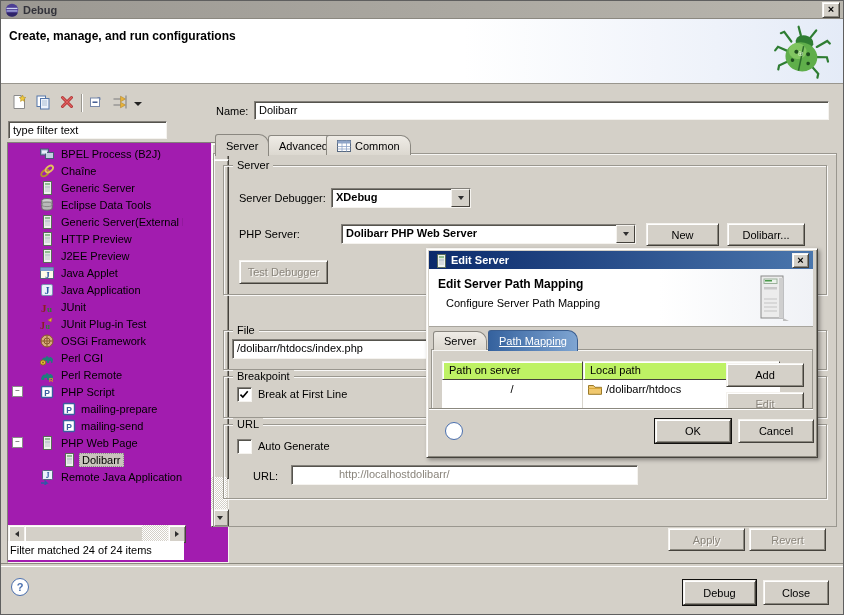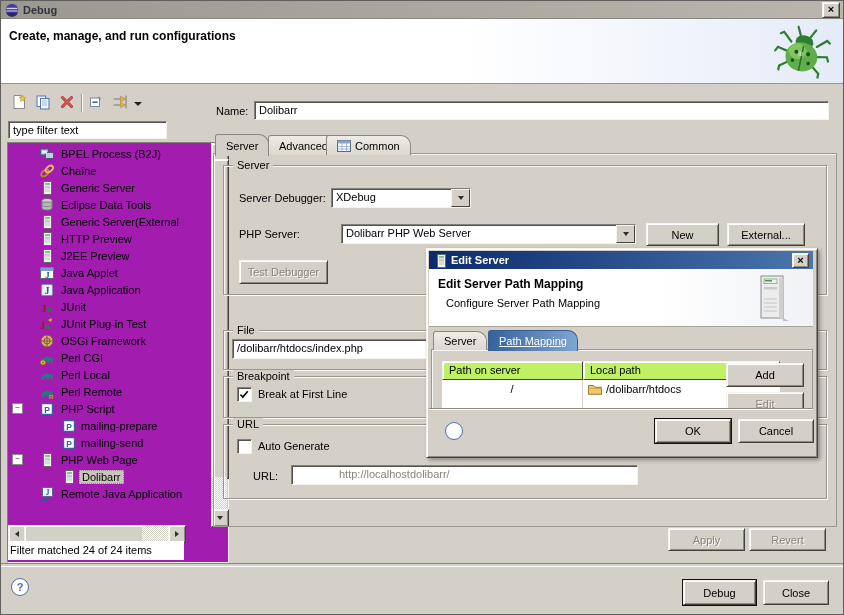--- a/index.html
+++ b/index.html
@@ -42,21 +42,21 @@
   .arr.up{border-bottom:4px solid #2f2f2f;margin-top:-3px;}
   .arr.down{border-top:4px solid #2f2f2f;margin-bottom:-3px;}
   .arr.left{border-right:4px solid #2f2f2f;margin-left:-3px;}
   .arr.right{border-left:4px solid #2f2f2f;margin-right:-3px;}
   #treestatus{position:absolute;left:0;top:398px;width:176px;height:19px;background:#fff;padding:3px 0 0 2px;box-sizing:border-box;}
   
   .tab{position:absolute;height:19px;border:1px solid #8a8780;border-bottom:none;border-radius:3px 10px 0 0;background:linear-gradient(#efece6,#dcd8d0);display:flex;align-items:center;padding:0 10px;z-index:1;}
   .tab.active{background:#d4d0c8;height:21px;z-index:3;}
   .tabpane{border:1px solid #9a978f;box-shadow:inset 1px 1px 0 rgba(255,255,255,.8);z-index:0;}
   
-  .combo{display:flex;background:#fff;border:1px solid;border-color:#83807a #f5f3ef #f5f3ef #83807a;box-shadow:inset 1px 1px 0 #55534d;box-sizing:border-box;}
+  .combo{display:flex;background:#fff;border:1px solid;border-color:#83807a #f5f3ef #f5f3ef #83807a;box-shadow:inset 1px 1px 0 #55534d;box-sizing:border-box;font-weight:bold;}
   .combo .cval{flex:1;padding:2px 4px;overflow:hidden;white-space:nowrap;}
   .combo .cbtn{width:17px;background:#d4d0c8;border:1px solid;border-color:#f5f3ef #45423c #45423c #f5f3ef;display:flex;align-items:center;justify-content:center;}
   .field{background:#fff;border:1px solid;border-color:#83807a #f5f3ef #f5f3ef #83807a;box-shadow:inset 1px 1px 0 #55534d;padding:2px 4px;box-sizing:border-box;white-space:nowrap;overflow:hidden;}
   .field.disabled{color:#8a857c;padding-left:47px;}
   
   #editdlg{left:425px;top:247px;width:390px;height:208px;background:#d4d0c8;border:1px solid;border-color:#f5f3ef #45423c #45423c #f5f3ef;box-shadow:inset 1px 1px 0 #fff,inset -1px -1px 0 #8b887f,2px 2px 4px rgba(0,0,0,.35);z-index:10;}
   #edltitle{left:2px;top:2px;width:384px;height:18px;background:linear-gradient(to right,#0b2a6b,#4a76ad);display:flex;align-items:center;padding:0 4px;box-sizing:border-box;}
   #edltitle .t{color:#fff;font-weight:bold;margin-left:5px;}
   #edlhead{left:2px;top:20px;width:384px;height:57px;background:linear-gradient(to right,#ffffff 60%,#f0f2f6);border-bottom:1px solid #a8a59d;}
   #edlhead .h{margin:8px 0 0 9px;font-size:12px;font-weight:bold;}
@@ -262,26 +262,20 @@
           <span class="ticon"><svg width="16" height="16" viewBox="0 0 16 16" xmlns="http://www.w3.org/2000/svg">
               <path d="M2 12 C3 8 5 6.5 6.3 8 C7 5.8 9 5.8 10 8 C11 6 13 7 14 9.5 L13.3 13 L12.2 13 L12 11 L10.2 11 L10 13 L8.2 13 L8 11 L5.4 11 L5.2 13 L3.2 13 Z" fill="#1f7d7d"></path>
               <circle cx="4" cy="12.5" r="2.6" fill="#e8c23a" stroke="#8a6a1d"></circle>
               <circle cx="4" cy="12.5" r="1" fill="#8a6a1d"></circle>
             </svg></span>
           <span class="tlabel">Perl CGI</span>
         </div>
         <div class="trow">
           <span class="ticon"><svg width="16" height="16" viewBox="0 0 16 16" xmlns="http://www.w3.org/2000/svg">
               <path d="M2 12 C3 8 5 6.5 6.3 8 C7 5.8 9 5.8 10 8 C11 6 13 7 14 9.5 L13.3 13 L12.2 13 L12 11 L10.2 11 L10 13 L8.2 13 L8 11 L5.4 11 L5.2 13 L3.2 13 Z" fill="#1f7d7d"></path>
-            </svg></span>
-          <span class="tlabel">Perl Local</span>
-        </div>
-        <div class="trow">
-          <span class="ticon"><svg width="16" height="16" viewBox="0 0 16 16" xmlns="http://www.w3.org/2000/svg">
-              <path d="M2 12 C3 8 5 6.5 6.3 8 C7 5.8 9 5.8 10 8 C11 6 13 7 14 9.5 L13.3 13 L12.2 13 L12 11 L10.2 11 L10 13 L8.2 13 L8 11 L5.4 11 L5.2 13 L3.2 13 Z" fill="#1f7d7d"></path>
               <text x="10" y="15" font-size="6" font-weight="bold" fill="#d8a020">R</text>
             </svg></span>
           <span class="tlabel">Perl Remote</span>
         </div>
         <div class="trow">
           <span class="expander">−</span>
           <span class="ticon"><svg width="16" height="16" viewBox="0 0 16 16" xmlns="http://www.w3.org/2000/svg">
               <rect x="2.5" y="2.5" width="11" height="11" rx="1" fill="#fff" stroke="#3b5fa0" stroke-width="1.4"></rect>
               <text x="8" y="11.8" font-size="8.5" font-weight="bold" fill="#3b5fa0" text-anchor="middle">P</text>
             </svg></span>
@@ -387,21 +381,21 @@
   <div class="abs combo" style="left:340px;top:223px;width:295px;height:20px;">
     <span class="cval">Dolibarr PHP Web Server</span>
     <span class="cbtn">
         <span class="arr down"></span>
       </span>
   </div>
   <div class="abs btn raised" style="left:645px;top:222px;width:71px;height:21px;">
       <span>New</span>
     </div>
   <div class="abs btn raised" style="left:726px;top:222px;width:76px;height:21px;">
-      <span>External...</span>
+      <span>Dolibarr...</span>
     </div>
   <div class="abs btn raised disabled" style="left:238px;top:259px;width:87px;height:22px;">
       <span>Test Debugger</span>
     </div>
 
   <div class="abs groupbox" style="left:222px;top:329px;width:602px;height:38px;">
     <span class="glabel">File</span>
   </div>
   <div class="abs field" style="left:231px;top:338px;width:584px;height:20px;">/dolibarr/htdocs/index.php</div>
 

